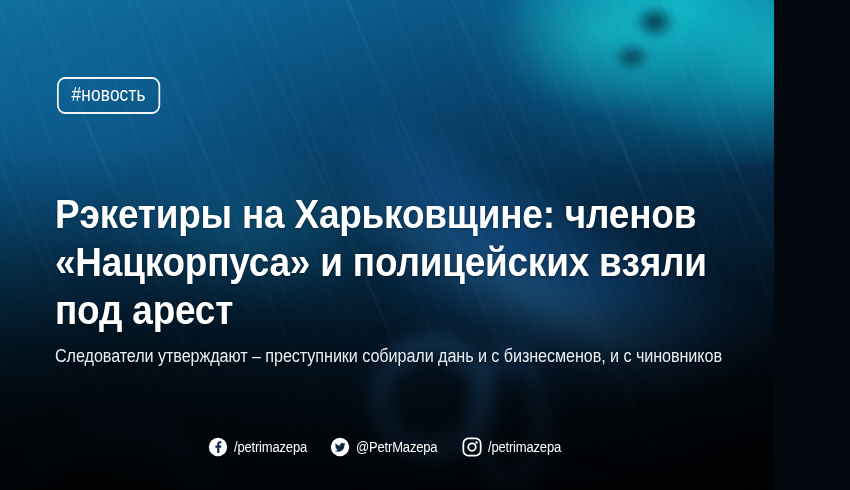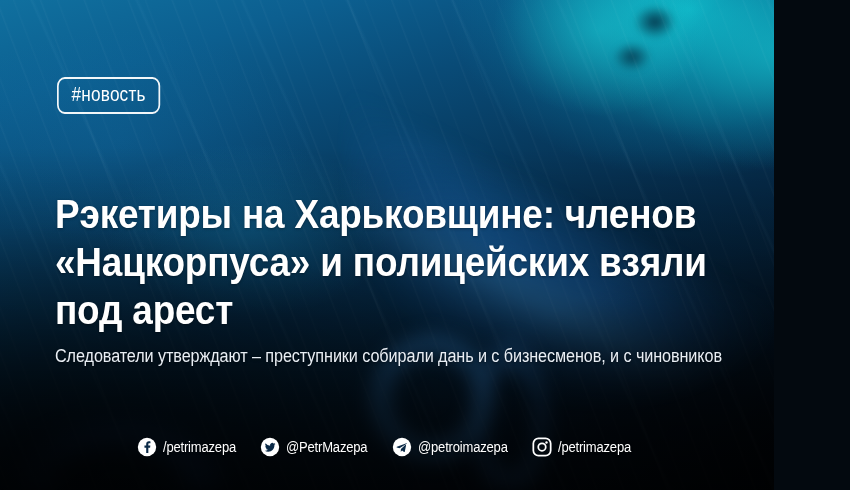--- a/index.html
+++ b/index.html
@@ -276,27 +276,20 @@
       </div>
 
       <div class="social-item">
         <svg class="social-icon" viewBox="0 0 24 24">
           <circle cx="12" cy="12" r="11" fill="#ffffff"></circle>
           <path d="M18.6 8.35c-.47.21-.98.35-1.51.42.54-.33.96-.84 1.16-1.46-.51.3-1.08.52-1.68.64a2.64 2.64 0 0 0-4.5 2.41 7.5 7.5 0 0 1-5.45-2.77 2.65 2.65 0 0 0 .82 3.53c-.43-.01-.84-.13-1.2-.33v.03c0 1.28.91 2.35 2.12 2.59-.22.06-.46.09-.7.09-.17 0-.34-.02-.5-.05a2.65 2.65 0 0 0 2.47 1.84 5.3 5.3 0 0 1-3.28 1.13c-.21 0-.42-.01-.63-.04a7.48 7.48 0 0 0 4.05 1.19c4.86 0 7.52-4.03 7.52-7.52v-.34c.52-.37.96-.84 1.31-1.36z" fill="#0b2a47"></path>
         </svg>
         <span class="social-label">@PetrMazepa</span>
       </div>
 
-      <div class="social-item">
-        <svg class="social-icon" viewBox="0 0 24 24">
-          <circle cx="12" cy="12" r="11" fill="#ffffff"></circle>
-          <path d="M18.1 7.1 5.9 11.75c-.62.25-.61.6-.11.75l3.13.98 7.24-4.57c.34-.21.65-.1.4.13l-5.87 5.3-.22 3.24c.24 0 .35-.11.47-.23l1.14-1.1 2.36 1.74c.44.24.75.12.86-.4l1.55-7.3c.16-.64-.24-.93-.75-.69z" fill="#0b2a47"></path>
-        </svg>
-        <span class="social-label">@petroimazepa</span>
-      </div>
 
       <div class="social-item">
         <svg class="social-icon" viewBox="0 0 24 24">
           <rect x="1.6" y="1.6" width="20.8" height="20.8" rx="6.2" ry="6.2" fill="none" stroke="#ffffff" stroke-width="2.1"></rect>
           <circle cx="12" cy="12" r="4.5" fill="none" stroke="#ffffff" stroke-width="2.1"></circle>
           <circle cx="17.4" cy="6.6" r="1.45" fill="#ffffff"></circle>
         </svg>
         <span class="social-label">/petrimazepa</span>
       </div>
 

